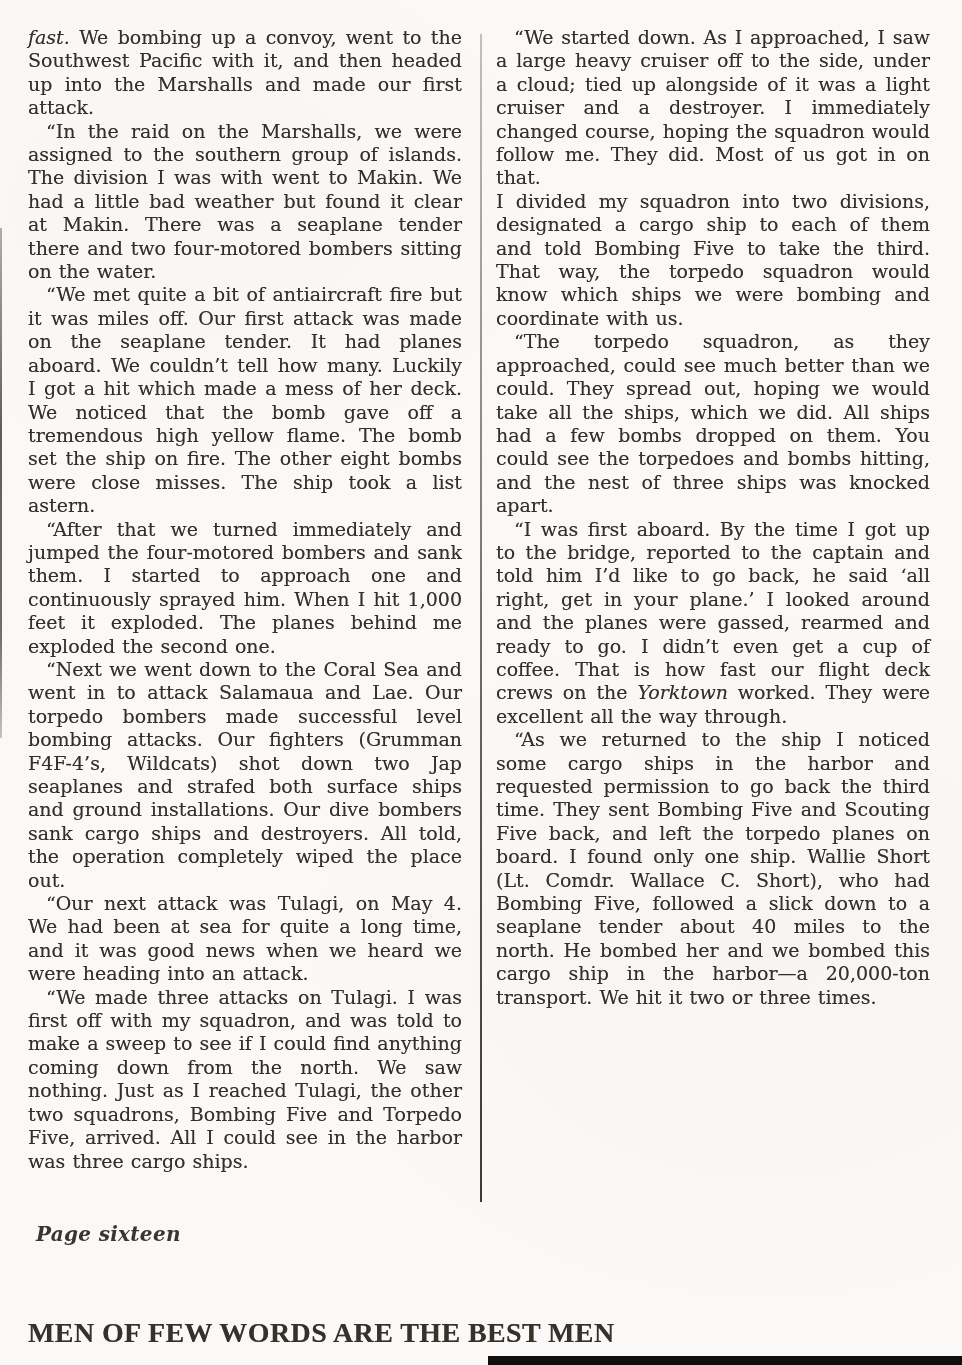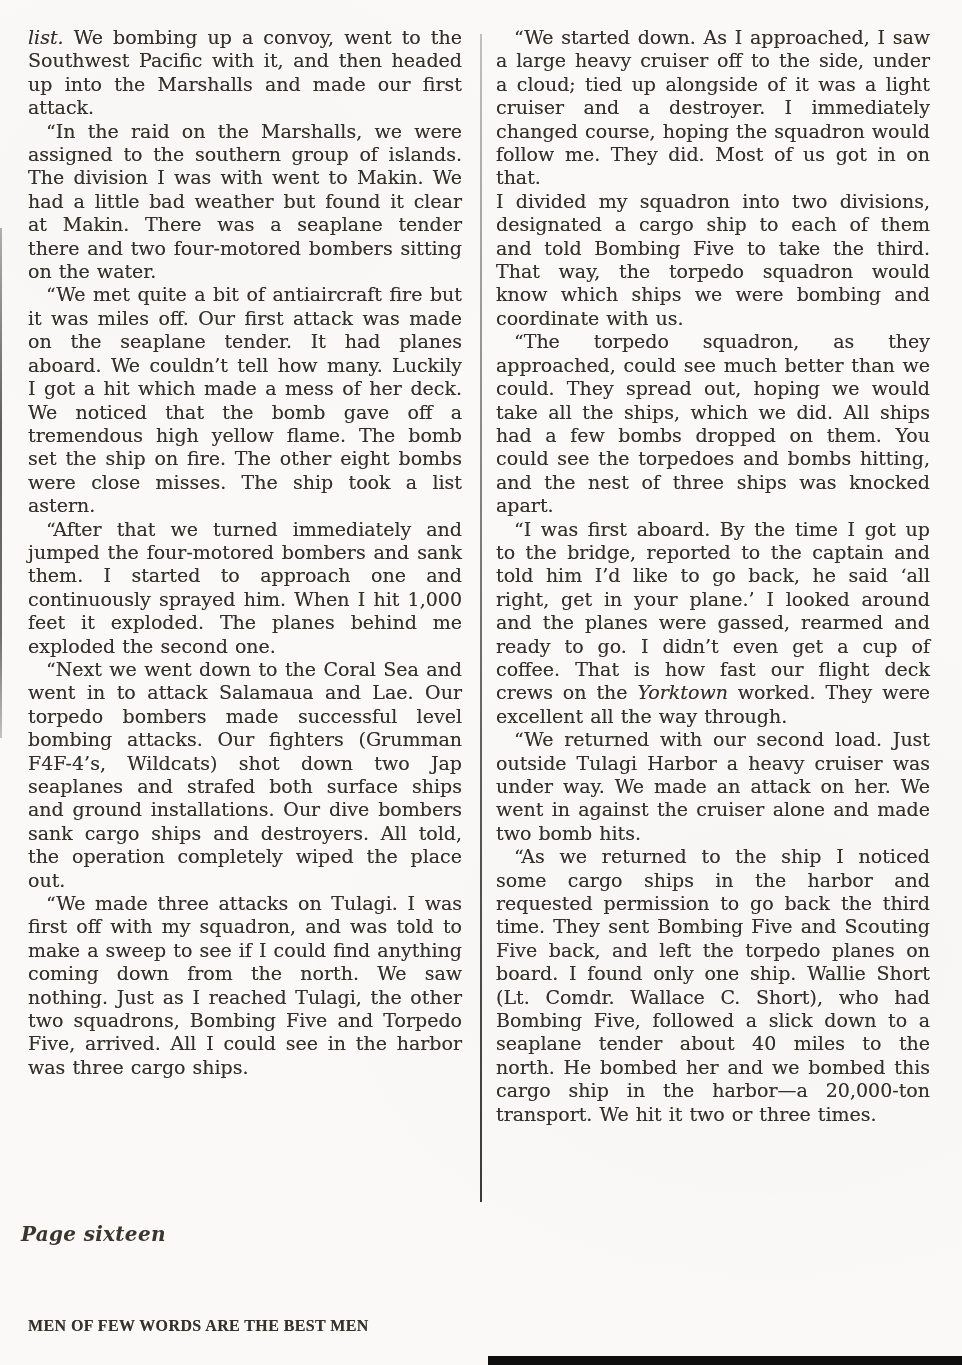--- a/index.html
+++ b/index.html
@@ -45,34 +45,34 @@
   .scan-edge {
     position: absolute;
     left: 0;
     top: 228px;
     width: 2px;
     height: 510px;
     background: linear-gradient(#b0aeaa, #5f5d59 40%, #716f6b 80%, #c4c2be);
   }
   .page-number {
     position: absolute;
-    left: 21px;
+    left: 36px;
     top: 1222px;
     font-size: 20px;
     font-style: italic;
     font-weight: bold;
     letter-spacing: 0.3px;
     color: #3a362f;
   }
   .footer-banner {
     position: absolute;
     left: 28px;
     top: 1317px;
     font-family: "Liberation Serif", serif;
-    font-size: 16px;
+    font-size: 28px;
     font-weight: bold;
     letter-spacing: 0.4px;
     color: #35322c;
     text-shadow: 0 0 0.5px rgba(40,36,30,0.5);
   }
   .bottom-bar {
     position: absolute;
     left: 488px;
     top: 1356px;
     width: 474px;
@@ -82,34 +82,34 @@
 </style>
 </head>
 <body>
 
 <div class="page">
 
   <div class="scan-edge"></div>
   <div class="divider"></div>
 
   <div class="col col-left">
-    <p class="para no-indent"><span class="seg"></span><span class="seg seg-italic">list.</span><span class="seg"> We bombing up a convoy, went to the Southwest Pacific with it, and then headed up into the Marshalls and made our first attack.</span></p>
+    <p class="para no-indent"><span class="seg"></span><span class="seg seg-italic">fast.</span><span class="seg"> We bombing up a convoy, went to the Southwest Pacific with it, and then headed up into the Marshalls and made our first attack.</span></p>
     <p class="para"><span class="seg">“In the raid on the Marshalls, we were assigned to the southern group of islands.  The division I was with went to Makin.  We had a little bad weather but found it clear at Makin.  There was a seaplane tender there and two four-motored bombers sitting on the water.</span><span class="seg seg-italic"></span><span class="seg"></span></p>
     <p class="para"><span class="seg">“We met quite a bit of antiaircraft fire but it was miles off.  Our first attack was made on the seaplane tender.  It had planes aboard.  We couldn’t tell how many.  Luckily I got a hit which made a mess of her deck.  We noticed that the bomb gave off a tremendous high yellow flame.  The bomb set the ship on fire.  The other eight bombs were close misses.  The ship took a list astern.</span><span class="seg seg-italic"></span><span class="seg"></span></p>
     <p class="para"><span class="seg">“After that we turned immediately and jumped the four-motored bombers and sank them.  I started to approach one and continuously sprayed him.  When I hit 1,000 feet it exploded.  The planes behind me exploded the second one.</span><span class="seg seg-italic"></span><span class="seg"></span></p>
     <p class="para"><span class="seg">“Next we went down to the Coral Sea and went in to attack Salamaua and Lae.  Our torpedo bombers made successful level bombing attacks.  Our fighters (Grumman F4F-4’s, Wildcats) shot down two Jap seaplanes and strafed both surface ships and ground installations.  Our dive bombers sank cargo ships and destroyers.  All told, the operation completely wiped the place out.</span><span class="seg seg-italic"></span><span class="seg"></span></p>
+    <p class="para"><span class="seg">“Our next attack was Tulagi, on May 4.  We had been at sea for quite a long time, and it was good news when we heard we were heading into an attack.</span><span class="seg seg-italic"></span><span class="seg"></span></p>
     <p class="para"><span class="seg">“We made three attacks on Tulagi.  I was first off with my squadron, and was told to make a sweep to see if I could find anything coming down from the north.  We saw nothing.  Just as I reached Tulagi, the other two squadrons, Bombing Five and Torpedo Five, arrived.  All I could see in the harbor was three cargo ships.</span><span class="seg seg-italic"></span><span class="seg"></span></p>
   </div>
 
   <div class="col col-right">
     <p class="para"><span class="seg">“We started down.  As I approached, I saw a large heavy cruiser off to the side, under a cloud; tied up alongside of it was a light cruiser and a destroyer.  I immediately changed course, hoping the squadron would follow me. They did.  Most of us got in on that.</span><span class="seg seg-italic"></span><span class="seg"></span></p>
     <p class="para no-indent"><span class="seg">I divided my squadron into two divisions, designated a cargo ship to each of them and told Bombing Five to take the third. That way, the torpedo squadron would know which ships we were bombing and coordinate with us.</span><span class="seg seg-italic"></span><span class="seg"></span></p>
     <p class="para"><span class="seg">“The torpedo squadron, as they approached, could see much better than we could.  They spread out, hoping we would take all the ships, which we did.  All ships had a few bombs dropped on them.  You could see the torpedoes and bombs hitting, and the nest of three ships was knocked apart.</span><span class="seg seg-italic"></span><span class="seg"></span></p>
     <p class="para"><span class="seg">“I was first aboard.  By the time I got up to the bridge, reported to the captain and told him I’d like to go back, he said ‘all right, get in your plane.’  I looked around and the planes were gassed, rearmed and ready to go.  I didn’t even get a cup of coffee.  That is how fast our flight deck crews on the </span><span class="seg seg-italic">Yorktown</span><span class="seg"> worked.  They were excellent all the way through.</span></p>
-    <p class="para"><span class="seg">“We returned with our second load.  Just outside Tulagi Harbor a heavy cruiser was under way.  We made an attack on her.  We went in against the cruiser alone and made two bomb hits.</span><span class="seg seg-italic"></span><span class="seg"></span></p>
     <p class="para"><span class="seg">“As we returned to the ship I noticed some cargo ships in the harbor and requested permission to go back the third time.  They sent Bombing Five and Scouting Five back, and left the torpedo planes on board.  I found only one ship.  Wallie Short (Lt. Comdr. Wallace C. Short), who had Bombing Five, followed a slick down to a seaplane tender about 40 miles to the north.  He bombed her and we bombed this cargo ship in the harbor—a 20,000-ton transport.  We hit it two or three times.</span><span class="seg seg-italic"></span><span class="seg"></span></p>
   </div>
 
   <div class="page-number">Page sixteen</div>
 
   <div class="footer-banner">MEN OF FEW WORDS ARE THE BEST MEN</div>
 
   <div class="bottom-bar"></div>
 
 </div>

